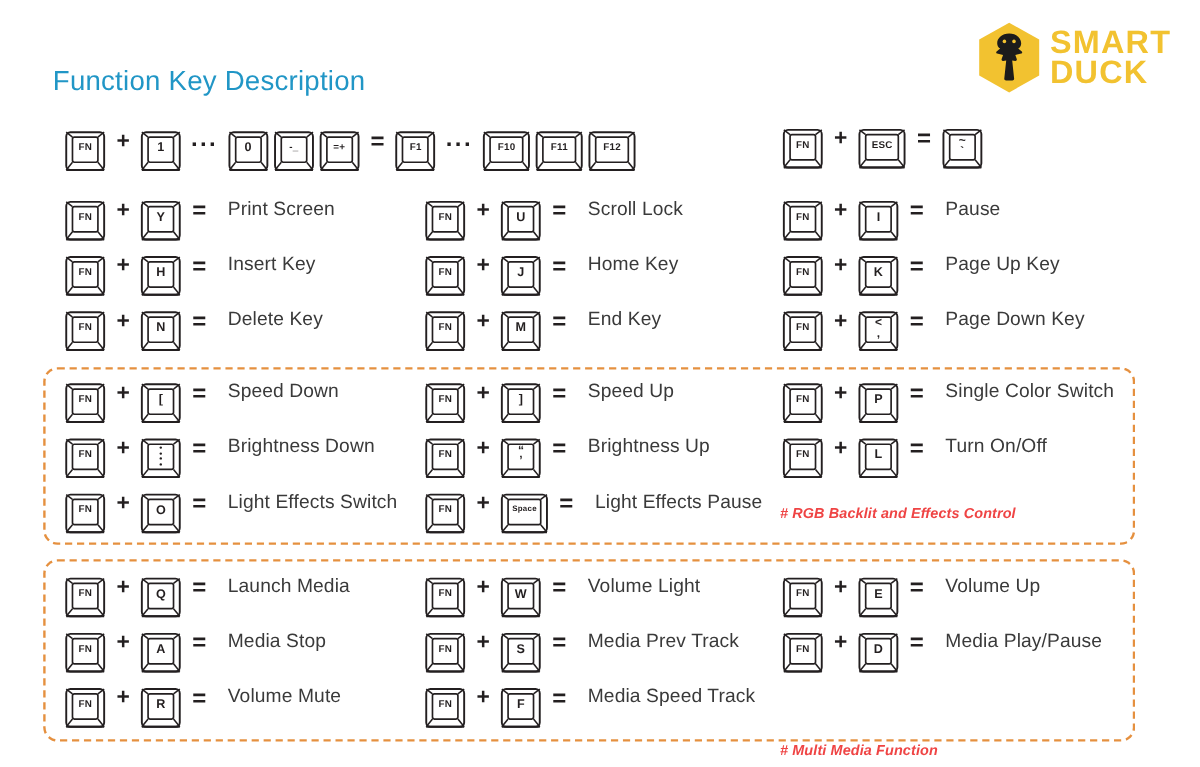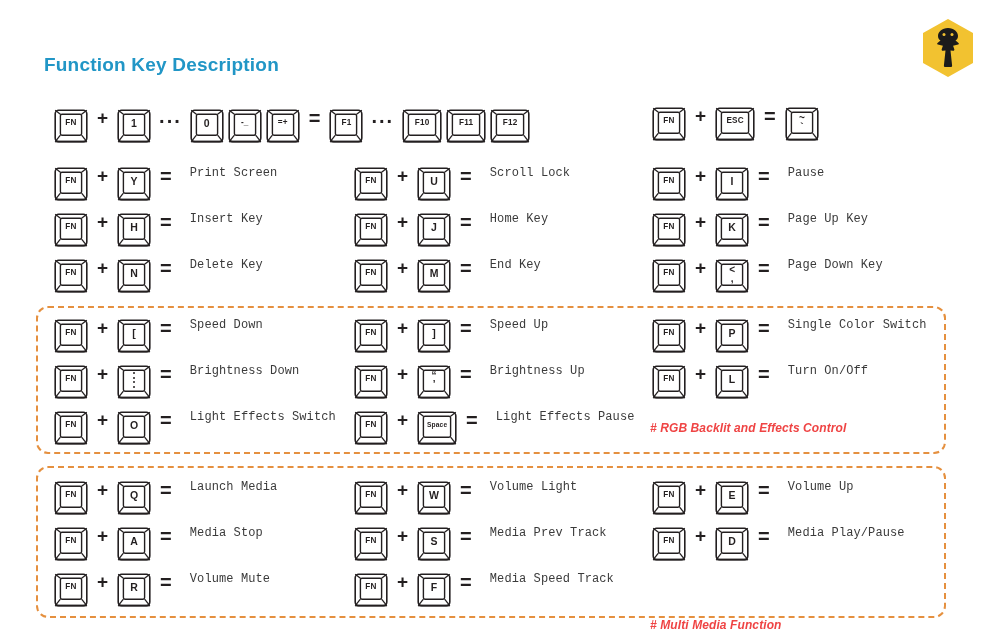--- a/index.html
+++ b/index.html
@@ -9,21 +9,21 @@
     font-family:"Liberation Sans","DejaVu Sans",sans-serif;
     color:#231f20;
     overflow:hidden;
     position:relative;
   }
   .page{position:relative;width:1000px;height:639px;}
 
   
   .title{
     position:absolute;left:44px;top:54px;
-    font-size:19px;font-weight:bold;letter-spacing:.2px;
+    font-size:23px;font-weight:normal;letter-spacing:.2px;
     color:#2196c6;
     white-space:nowrap;
   }
   .logo{
     position:absolute;right:24px;top:18px;
     display:flex;align-items:center;gap:6px;
   }
   .logo-mark{width:56px;height:60px;flex:none;}
   .logo-text{display:flex;flex-direction:column;line-height:.92;}
   .logo-smart{
@@ -42,21 +42,21 @@
   .op{
     font-size:19px;font-weight:bold;color:#231f20;
     margin:0 7px;line-height:1;
   }
   .op.eq{font-size:20px;}
   .dots{
     letter-spacing:2px;font-size:20px;font-weight:bold;color:#231f20;
     margin:0 6px;position:relative;top:-3px;
   }
   .label{
-    font-size:12px;color:#3a3a3a;margin-left:11px;letter-spacing:.1px;font-family:Liberation Mono, monospace;
+    font-size:16px;color:#3a3a3a;margin-left:11px;letter-spacing:.1px;
   }
 
   
   .key{
     position:relative;flex:none;
     width:36px;height:38px;
     margin:0 1px;
   }
   .key svg{display:block;width:100%;height:100%;}
   .key .cap-text{
@@ -104,20 +104,24 @@
 
   <div class="logo">
     <span class="logo-mark">
       <svg viewBox="0 0 56 60" xmlns="http://www.w3.org/2000/svg">
         <polygon points="28,1 53,15 53,45 28,59 3,45 3,15" fill="#f2c230"></polygon>
         <path d="M28 10c-6 0-10 4-10 8 0 2 1 3.5 2.5 4.5l-3 2.5c-.6.5-.4 1.4.4 1.6l5 1.2-1.2 3.4c-.3.9.3 1.7 1.2 1.6l2.6-.3-1.6 15c-.1.9.6 1.6 1.5 1.6h5.2c.9 0 1.6-.7 1.5-1.6l-1.6-15 2.6.3c.9.1 1.5-.7 1.2-1.6l-1.2-3.4 5-1.2c.8-.2 1-1.1.4-1.6l-3-2.5C37 21.5 38 20 38 18c0-4-4-8-10-8z" fill="#1b1b1b"></path>
         <circle cx="24" cy="16.5" r="1.5" fill="#f2c230"></circle>
         <circle cx="32" cy="16.5" r="1.5" fill="#f2c230"></circle>
       </svg>
     </span>
+    <span class="logo-text">
+      <span class="logo-smart">SMART</span>
+      <span class="logo-duck">DUCK</span>
+    </span>
   </div>
 
   <div class="group" style="left:36px;top:306px;width:910px;height:148px;"></div>
   <div class="group" style="left:36px;top:466px;width:910px;height:152px;"></div>
 
   <div id="rows">
       <div class="combo" style="left: 52px; top: 108px;">
         <div class="key small">
           <svg viewBox="0 0 36 38" xmlns="http://www.w3.org/2000/svg">
             <g fill="none" stroke="#231f20" stroke-width="1.6" stroke-linejoin="round">

